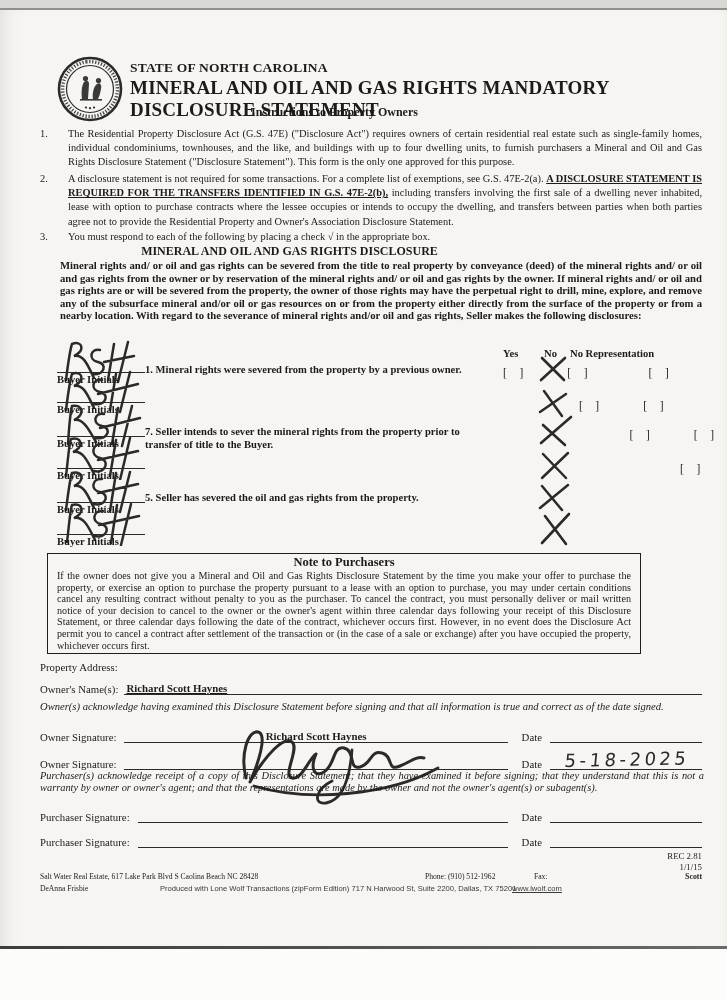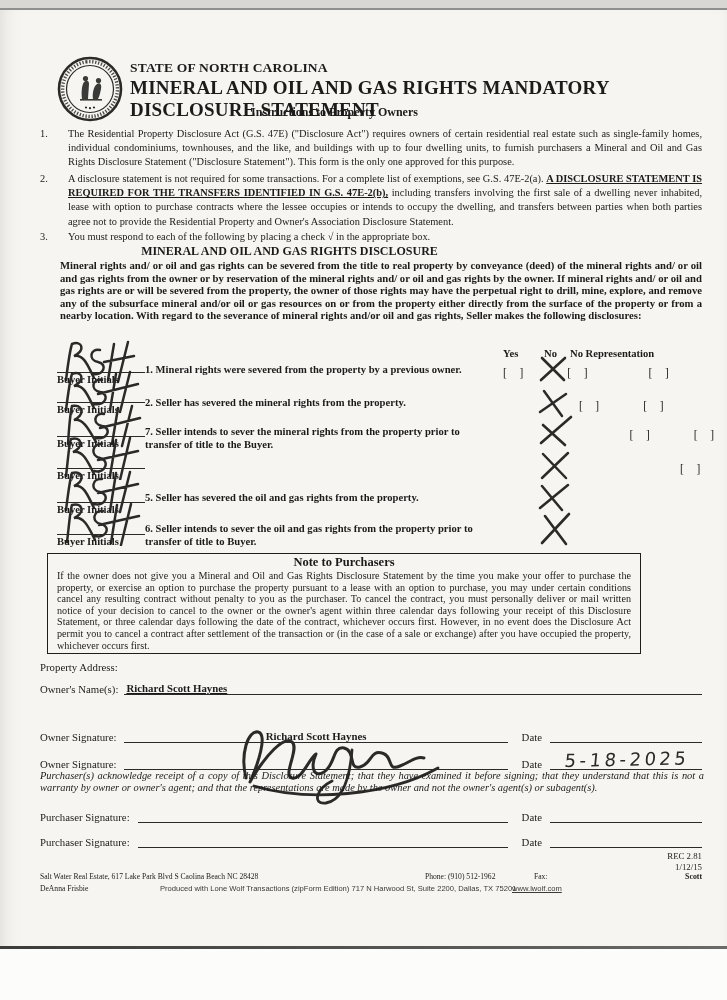--- a/index.html
+++ b/index.html
@@ -103,21 +103,20 @@
   
   <div class="abs item-text" style="top:355px">1. Mineral rights were severed from the property by a previous owner.</div>
   <span class="abs cb" style="left:503px;top:355px">[&nbsp;&nbsp;&nbsp;]</span>
   <span class="abs cb" style="left:542px;top:355px">[&nbsp;&nbsp;&nbsp;]</span>
   <svg class="abs scrawl" style="left:537px;top:346px" width="32" height="30" viewBox="0 0 32 30">
     <path d="M4,26 L28,4 M5,4 L27,26" stroke="#2b2a28" stroke-width="2.6" fill="none" stroke-linecap="round"></path>
   </svg>
   <span class="abs cb" style="left:598px;top:355px">[&nbsp;&nbsp;&nbsp;]</span>
 
   
-  <div class="abs item-text" style="top:388px">2. Seller has severed the mineral rights from the property.</div>
   <span class="abs cb" style="left:503px;top:388px">[&nbsp;&nbsp;&nbsp;]</span>
   <span class="abs cb" style="left:542px;top:388px">[&nbsp;&nbsp;&nbsp;]</span>
   <svg class="abs scrawl" style="left:536px;top:380px" width="34" height="30" viewBox="0 0 32 30">
     <path d="M3,24 L29,6 M7,3 L25,28" stroke="#2b2a28" stroke-width="2.5" fill="none" stroke-linecap="round"></path>
   </svg>
 
   
   <div class="abs item-text" style="top:417px">7. Seller intends to sever the mineral rights from the property prior to transfer of title to the Buyer.</div>
   <span class="abs cb" style="left:503px;top:417px">[&nbsp;&nbsp;&nbsp;]</span>
   <span class="abs cb" style="left:542px;top:417px">[&nbsp;&nbsp;&nbsp;]</span>
@@ -135,21 +134,20 @@
 
   
   <div class="abs item-text" style="top:483px">5. Seller has severed the oil and gas rights from the property.</div>
   
   
   <svg class="abs scrawl" style="left:536px;top:472px" width="36" height="32" viewBox="0 0 36 32">
     <path d="M4,28 L32,5 M6,6 L26,30" stroke="#2b2a28" stroke-width="2.5" fill="none" stroke-linecap="round"></path>
   </svg>
 
   
-  <div class="abs item-text" style="top:514px">6. Seller intends to sever the oil and gas rights from the property prior to transfer of title to Buyer.</div>
   
   
   <svg class="abs scrawl" style="left:539px;top:503px" width="34" height="36" viewBox="0 0 34 36">
     <path d="M3,32 L30,3 M6,5 L27,33" stroke="#2b2a28" stroke-width="2.6" fill="none" stroke-linecap="round"></path>
   </svg>
 
   
   <svg class="abs scrawl" style="left:54px;top:332px" width="92" height="44" viewBox="0 0 92 44">
     <path d="M12,40 C14,24 16,10 18,4 C28,0 32,10 20,16 C30,14 34,26 40,38 M46,10 C36,8 34,20 44,22 C54,24 50,36 38,34 M60,4 L54,40 M74,2 L64,42 M50,22 L80,16" stroke="#2b2a28" stroke-width="2.5" fill="none" stroke-linecap="round"></path>
   </svg>
@@ -194,20 +192,21 @@
 
   
   <div class="abs fieldrow" style="top:653px">
     <span class="lbl">Property Address:</span>
   </div>
   <div class="abs fieldrow" style="top:674px">
     <span class="lbl">Owner's Name(s):</span>
     <span class="fill"><span class="val">Richard  Scott Haynes</span></span>
   </div>
 
+  <div class="abs ackpar" style="top:693px">Owner(s) acknowledge having examined this Disclosure Statement before signing and that all information is true and  correct as of the date signed.</div>
 
   
   <div class="abs sigrow" style="top:722px">
     <span class="lbl">Owner Signature:</span>
     <span class="line"><span>Richard  Scott Haynes</span></span>
     <span class="dlbl">Date</span>
     <span class="dline"></span>
   </div>
   <div class="abs sigrow" style="top:746px">
     <span class="lbl">Owner Signature:</span>
@@ -235,21 +234,21 @@
   <div class="abs sigrow" style="top:828px">
     <span class="lbl">Purchaser Signature:</span>
     <span class="line"></span>
     <span class="dlbl">Date</span>
     <span class="dline"></span>
   </div>
 
   
   <div class="abs recblock">
     <div>REC 2.81</div>
-    <div>1/12/15</div>
+    <div>1/1/15</div>
     <div class="tag">Scott</div>
   </div>
 
   
   <div class="abs foot-b" style="left:40px;top:864px">Salt Water Real Estate, 617 Lake Park Blvd S Caolina Beach NC 28428</div>
   <div class="abs foot-b" style="left:425px;top:864px">Phone: (910) 512-1962</div>
   <div class="abs foot-b" style="left:534px;top:864px">Fax:</div>
   <div class="abs foot-b" style="left:40px;top:876px">DeAnna Frisbie</div>
   <div class="abs foot-sans" style="left:160px;top:876px">Produced with Lone Wolf Transactions (zipForm Edition) 717 N Harwood St, Suite 2200, Dallas, TX  75201</div>
   <div class="abs foot-sans weblink" style="left:512px;top:876px">www.lwolf.com</div>

